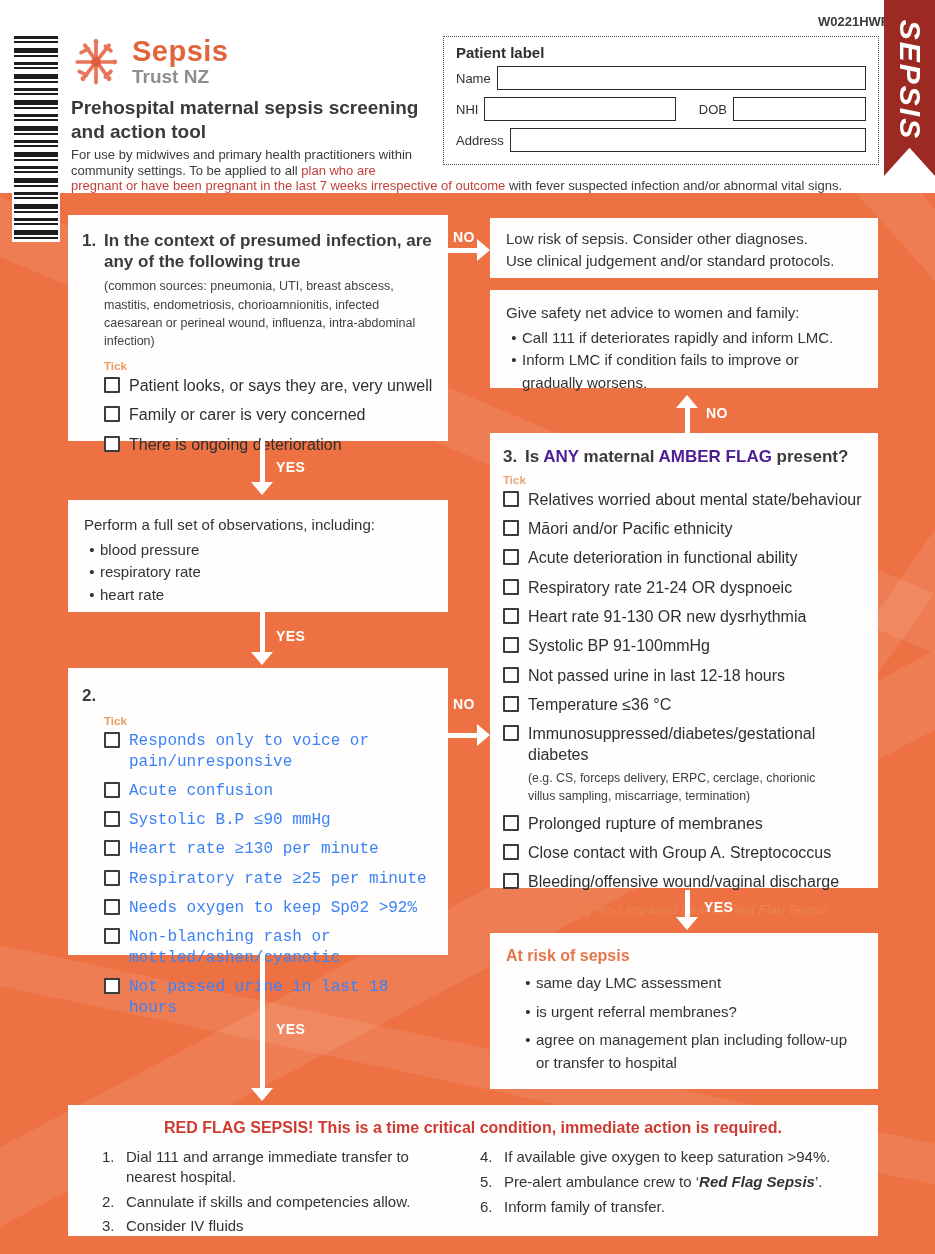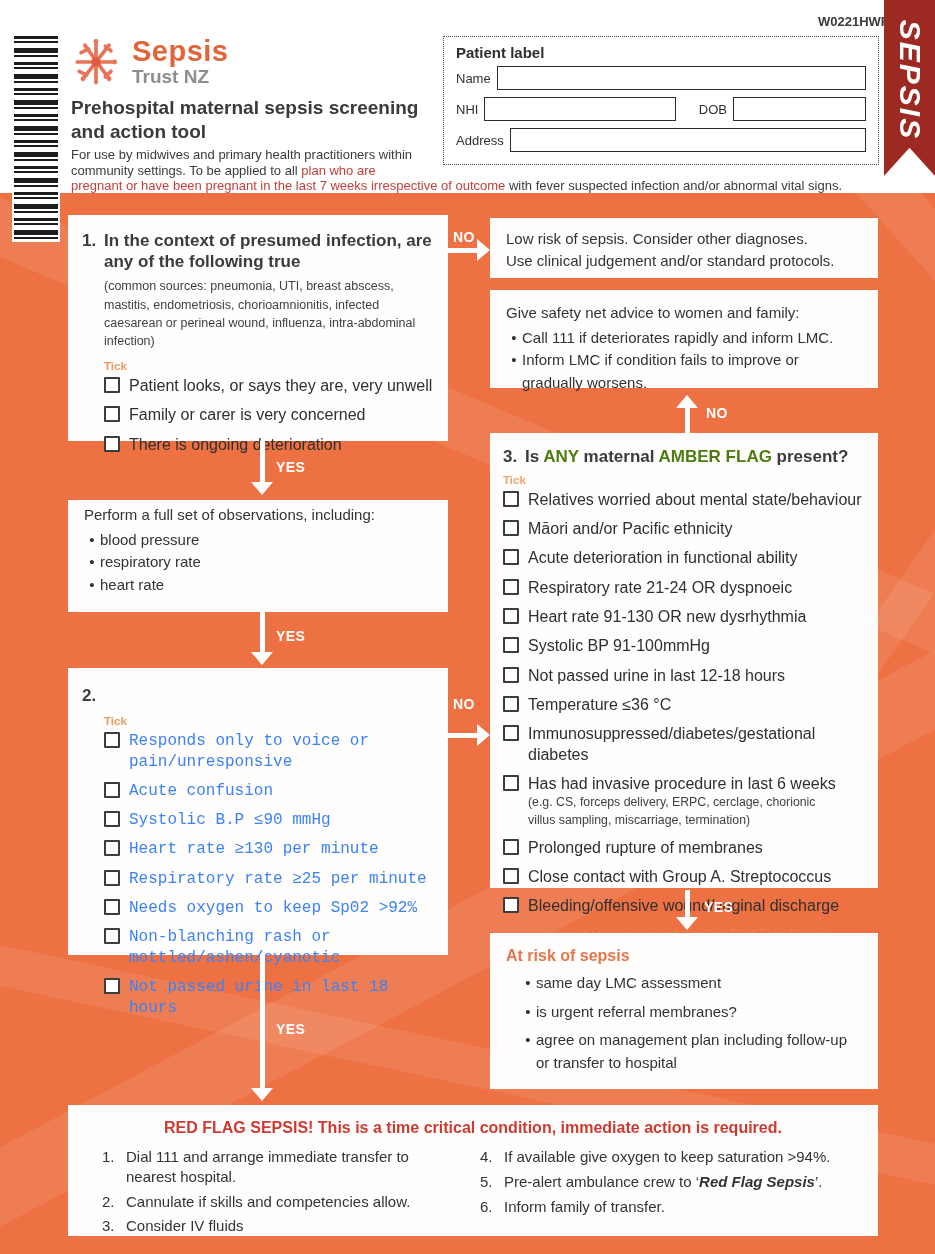--- a/index.html
+++ b/index.html
@@ -49,21 +49,21 @@
   .red-items .clabel { color:#3b82f6;font-family:Liberation Mono, monospace; }
   .citem-note { font-size:12.3px; color:#3f3f3f; line-height:1.45; margin:-4px 0 8px 25px; }
   .foot-note { font-size:13.5px; font-style:italic; color:#e9854f; margin:6px 0 0 25px; }
 
   .body-text { font-size:15px; color:#333; line-height:1.45; }
   .bullets { margin-top:3px; }
   .bullet-row { display:flex; font-size:15px; color:#333; line-height:1.5; }
   .bullet-dot { flex:0 0 16px; text-align:center; }
 
   .em-red { color:#c8403a; }
-  .em-amber { color:#4d7c0f; }
+  .em-amber { color:#4c1d95; }
 
   
   .flow-label { position:absolute; font-size:14px; font-weight:bold; color:#ffffff; letter-spacing:.4px; }
   .varrow { position:absolute; width:22px; }
   .varrow .shaft { position:absolute; left:8.5px; width:5px; background:#fff; }
   .head-down { position:absolute; bottom:0; left:0; width:0; height:0; border-left:11px solid transparent; border-right:11px solid transparent; border-top:13px solid #fff; }
   .head-up { position:absolute; top:0; left:0; width:0; height:0; border-left:11px solid transparent; border-right:11px solid transparent; border-bottom:13px solid #fff; }
   .harrow { position:absolute; height:22px; }
   .harrow .shaft { position:absolute; top:8.5px; height:5px; background:#fff; }
   .head-right { position:absolute; right:0; top:0; width:0; height:0; border-top:11px solid transparent; border-bottom:11px solid transparent; border-left:13px solid #fff; }
@@ -240,24 +240,20 @@
           <span class="clabel">Not passed urine in last 12-18 hours</span>
         </div>
       <div class="citem">
           <span class="cb"></span>
           <span class="clabel">Temperature ≤36 °C</span>
         </div>
       <div class="citem">
           <span class="cb"></span>
           <span class="clabel">Immunosuppressed/diabetes/gestational diabetes</span>
         </div>
-      <div class="citem" style="margin-bottom:3px">
-          <span class="cb"></span>
-          <span class="clabel">Has had invasive procedure in last 6 weeks</span>
-        </div>
       <div class="citem-note" style="width:300px">(e.g. CS, forceps delivery, ERPC, cerclage, chorionic villus sampling, miscarriage, termination)</div>
       <div class="citem">
           <span class="cb"></span>
           <span class="clabel">Prolonged rupture of membranes</span>
         </div>
       <div class="citem">
           <span class="cb"></span>
           <span class="clabel">Close contact with Group A. Streptococcus</span>
         </div>
       <div class="citem">
@@ -266,21 +262,21 @@
         </div>
       <div class="foot-note">If immunity also impaired treat as Red Flag Sepsis</div>
     </div>
 
     <div class="varrow" style="left:251px; top:248px; height:54px;">
       <div class="shaft" style="top:0; height:42px;"></div>
         <div class="head-down"></div>
     </div>
     <div class="flow-label" style="left:276px; top:266px;">YES</div>
 
-    <div class="wbox" style="left:68px; top:307px; width:380px; height:112px; padding:4px 16px;">
+    <div class="wbox" style="left:68px; top:307px; width:380px; height:112px; padding:14px 16px;">
       <div class="body-text">Perform a full set of observations, including:</div>
       <div class="bullets">
         <div class="bullet-row">
             <span class="bullet-dot">•</span>
             <span>blood pressure</span>
           </div>
         <div class="bullet-row">
             <span class="bullet-dot">•</span>
             <span>respiratory rate</span>
           </div>

